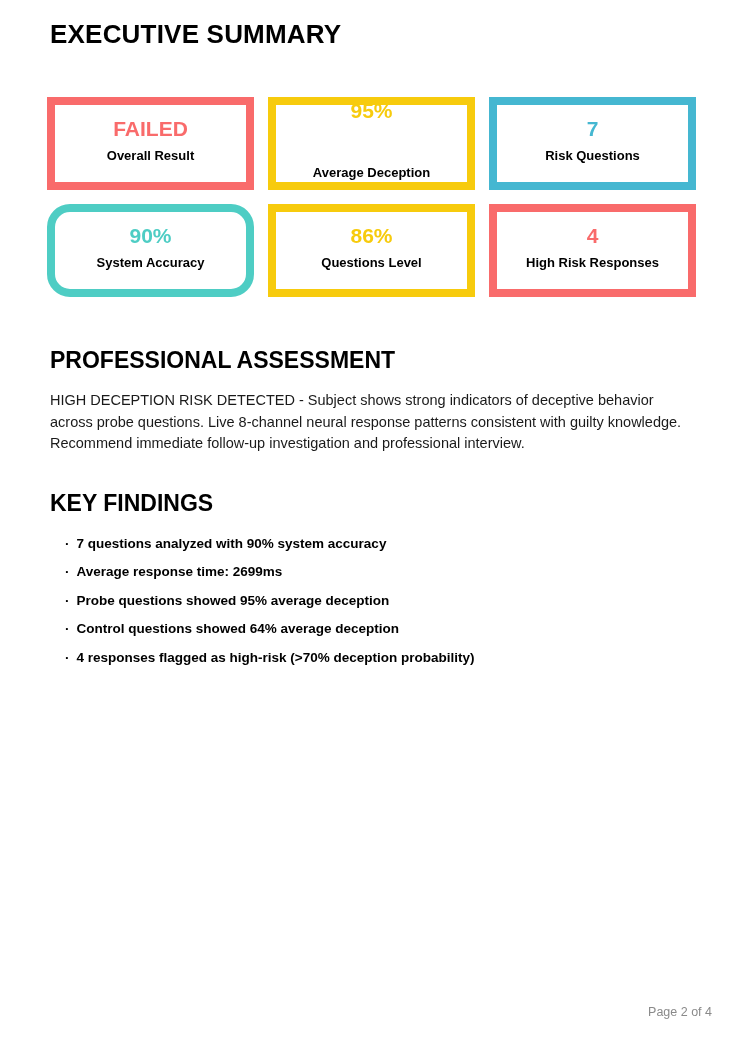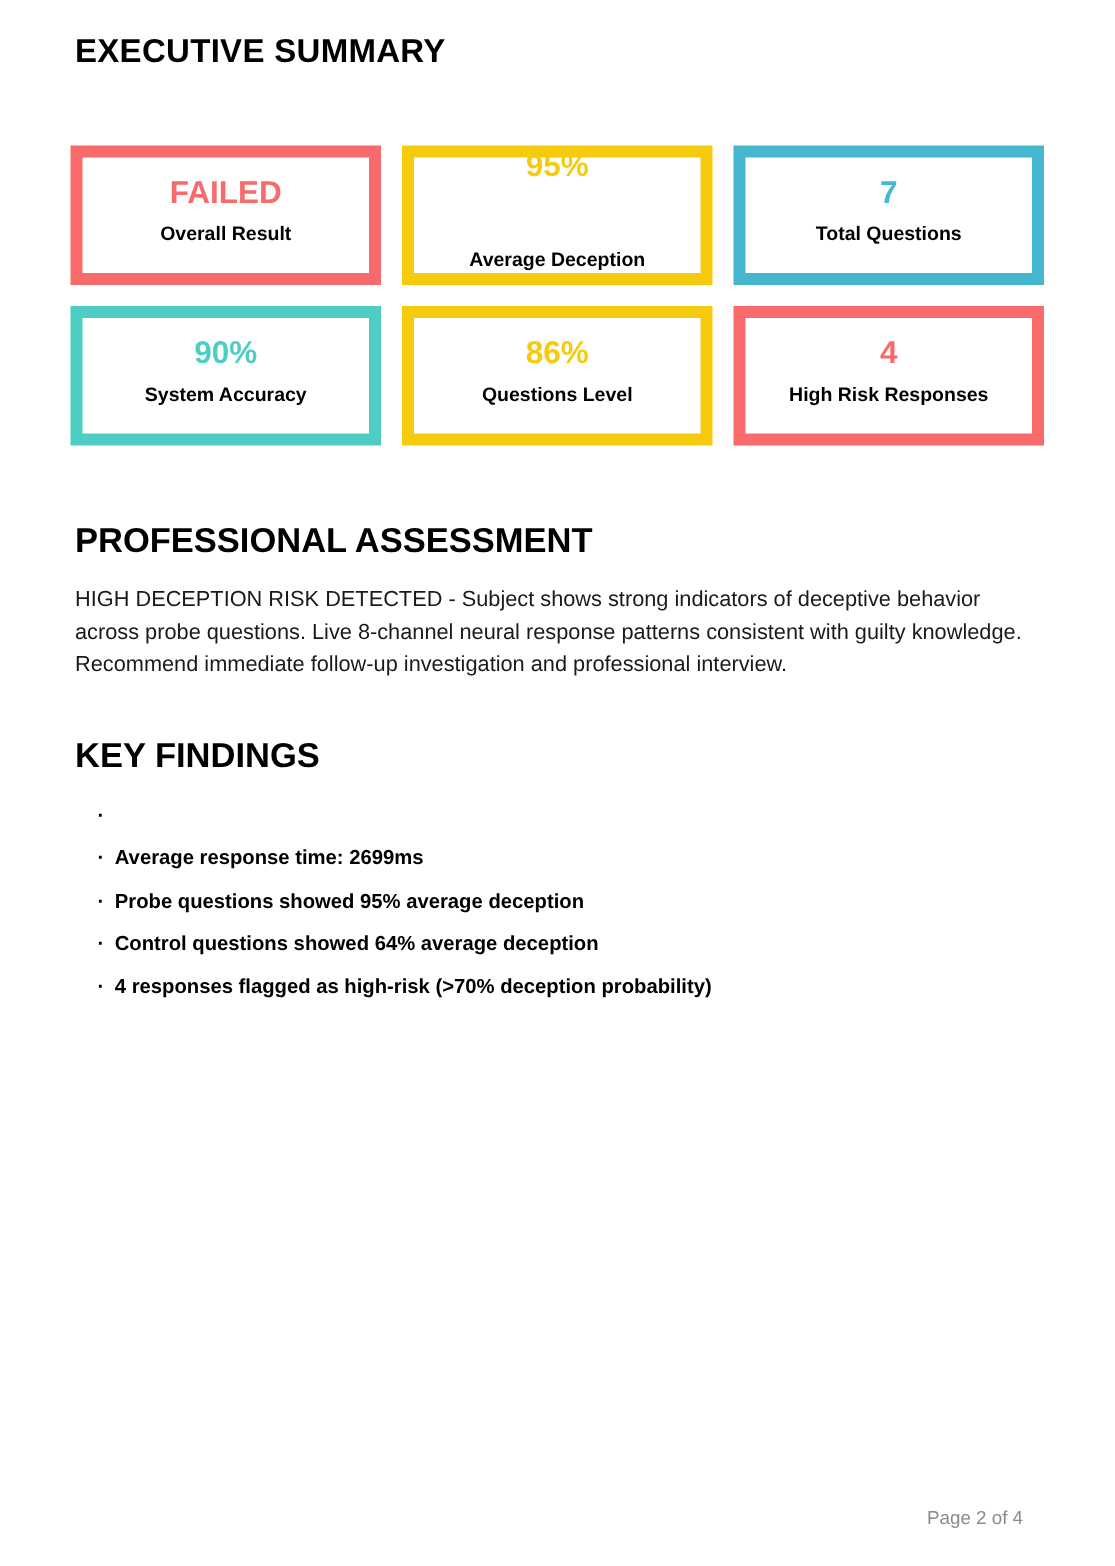--- a/index.html
+++ b/index.html
@@ -18,21 +18,21 @@
   .page {
     box-sizing: border-box;
     width: 100%;
     height: 100%;
     padding: 18px 47px 0 47px;
     position: relative;
   }
   .doc-title {
     margin: 0;
     padding: 2px 0 0 3px;
-    font-size: 22px;
+    font-size: 26px;
     line-height: 28px;
     font-weight: 700;
     letter-spacing: 0.2px;
     color: #000000;
   }
   .cards-grid {
     margin-top: 49px;
     display: grid;
     grid-template-columns: repeat(3, 1fr);
     column-gap: 14px;
@@ -97,21 +97,21 @@
     line-height: 18px;
     font-weight: 700;
     color: #000000;
     margin-bottom: 10.5px;
   }
   .finding-bullet {
     font-weight: 700;
   }
   .page-footer {
     position: absolute;
-    right: 61px;
+    right: 31px;
     bottom: 25px;
     font-size: 12.5px;
     line-height: 14px;
     color: #8a8a8a;
     font-weight: 400;
   }
 </style>
 </head>
 <body>
 
@@ -126,24 +126,24 @@
       <div class="metric-label">Overall Result</div>
     </div>
 
     <div class="metric-card" style="border-color: rgb(247, 203, 13); gap: 44px;">
       <div class="metric-value" style="color: rgb(247, 203, 13);">95%</div>
       <div class="metric-label">Average Deception</div>
     </div>
 
     <div class="metric-card" style="border-color: rgb(69, 183, 209);">
       <div class="metric-value" style="color: rgb(69, 183, 209);">7</div>
-      <div class="metric-label">Total Questions</div>
+      <div class="metric-label">Risk Questions</div>
     </div>
 
-    <div class="metric-card" style="border-color: rgb(78, 205, 196);">
+    <div class="metric-card" style="border-color: rgb(78, 205, 196); border-radius: 23px;">
       <div class="metric-value" style="color: rgb(78, 205, 196);">90%</div>
       <div class="metric-label">System Accuracy</div>
     </div>
 
     <div class="metric-card" style="border-color: rgb(247, 203, 13);">
       <div class="metric-value" style="color: rgb(247, 203, 13);">86%</div>
       <div class="metric-label">Questions Level</div>
     </div>
 
     <div class="metric-card" style="border-color: rgb(249, 107, 107);">
@@ -156,20 +156,21 @@
   <div class="assessment-section">
     <h2 class="section-heading">PROFESSIONAL ASSESSMENT</h2>
     <p class="assessment-body">HIGH DECEPTION RISK DETECTED - Subject shows strong indicators of deceptive behavior across probe questions. Live 8-channel neural response patterns consistent with guilty knowledge. Recommend immediate follow-up investigation and professional interview.</p>
   </div>
 
   <div class="findings-section">
     <h2 class="section-heading">KEY FINDINGS</h2>
     <ul class="findings-list">
       <li class="finding-item">
         <span class="finding-bullet">·</span>
+        <span>7 questions analyzed with 90% system accuracy</span>
       </li>
       <li class="finding-item">
         <span class="finding-bullet">·</span>
         <span>Average response time: 2699ms</span>
       </li>
       <li class="finding-item">
         <span class="finding-bullet">·</span>
         <span>Probe questions showed 95% average deception</span>
       </li>
       <li class="finding-item">

